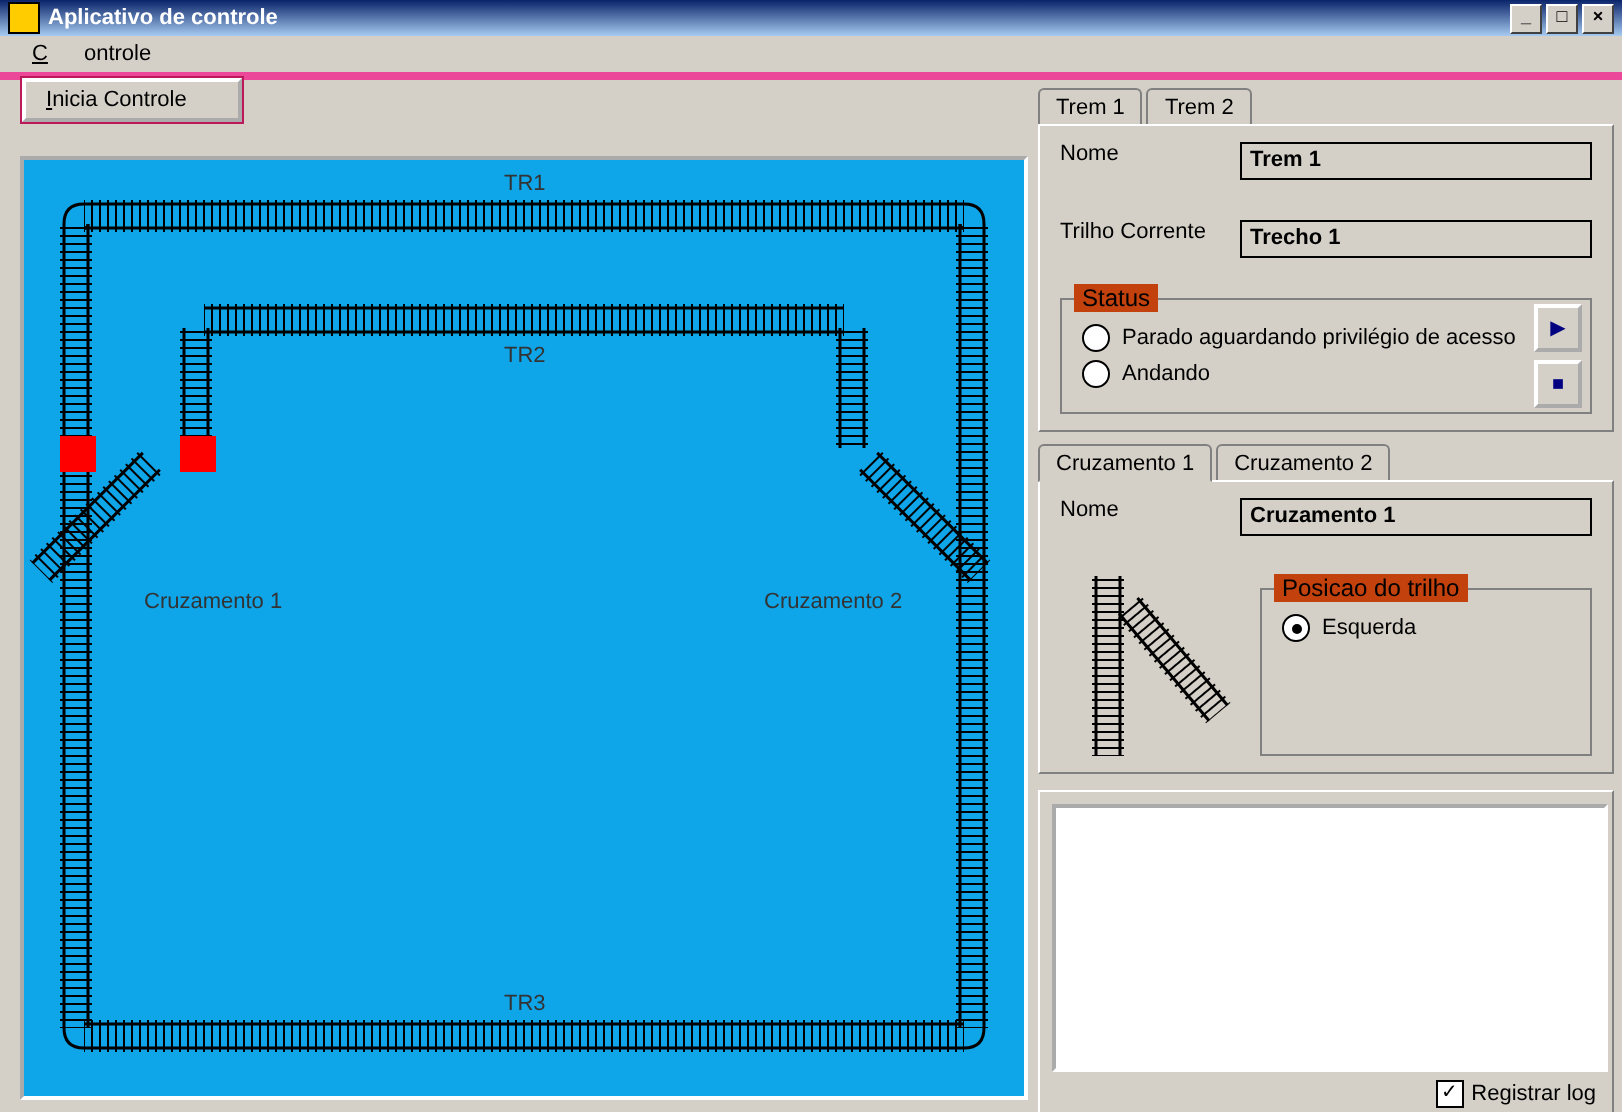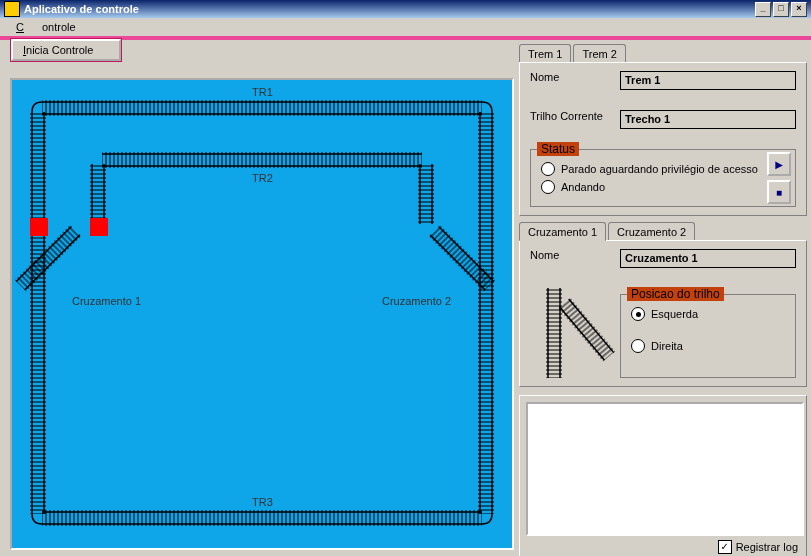--- a/index.html
+++ b/index.html
@@ -26,21 +26,21 @@
   .row{display:flex;margin-bottom:20px;gap:4px}
   .lbl{width:86px}
   .txt{flex:1;height:17px;border:1px solid #000;background:#d4d0c8;padding:0 4px;font-weight:700;font-size:11px;line-height:17px}
   .group{border:1px solid #808080;border-top-color:#808080;border-left-color:#808080;padding:8px 10px 8px 10px;margin-top:6px;position:relative}
   .group .legend{position:absolute;top:-8px;left:6px;background:#c2410c;padding:0 4px;font-size:12px}
   .radio-row{display:flex;align-items:center;gap:6px;margin:4px 0;font-size:11px}
   .radio{width:12px;height:12px;border:1px solid #000;border-radius:50%;background:#fff;display:inline-flex;align-items:center;justify-content:center;cursor:pointer}
   .radio.sel::after{content:"";width:5px;height:5px;border-radius:50%;background:#000}
   .arrowbtns{position:absolute;right:4px;top:50%;transform:translateY(-50%);display:flex;flex-direction:column;gap:4px}
   .sqbtn{width:20px;height:20px;border:2px outset #fff;background:#d4d0c8;display:flex;align-items:center;justify-content:center;font-size:10px;cursor:pointer;color:#000080}
-  .cruz-body{display:flex;}
+  .cruz-body{display:flex;gap:10px}
   .cruz-svg{width:90px;height:90px;background:#d4d0c8}
   .logpanel{margin-top:8px}
   .logtab{display:inline-block;padding:3px 8px;border:1px solid #808080;border-bottom:none;background:#d4d0c8;border-top-left-radius:3px;border-top-right-radius:3px}
   .logbox{width:100%;height:130px;background:#fff;border:2px inset #fff}
   .logfoot{display:flex;justify-content:flex-end;align-items:center;padding:4px 2px;gap:4px}
   .chk{width:12px;height:12px;border:1px solid #000;background:#fff;display:inline-flex;align-items:center;justify-content:center;font-size:10px;line-height:10px;cursor:pointer}
   svg{display:block}
 </style>
 </head>
 <body>
@@ -197,24 +197,20 @@
               <line x1="2" y1="0" x2="2" y2="70" stroke="#000" stroke-width="1.5"></line>
               <line x1="14" y1="0" x2="14" y2="70" stroke="#000" stroke-width="1.5"></line>
             </g>
           </svg>
           <div class="group" style="flex:1">
             <div class="legend">Posicao do trilho</div>
             <div class="radio-row">
               <span class="radio sel"></span>
               <span>Esquerda</span>
             </div>
-            <div class="radio-row" style="margin-top:18px">
-              <span class="radio"></span>
-              <span>Direita</span>
-            </div>
           </div>
         </div>
       </div>
     </div>
 
     <div class="logpanel">
       <div style="border:1px solid #808080;border-top-color:#fff;border-left-color:#fff;padding:6px">
         <div class="logbox"></div>
         <div class="logfoot">
           <span class="chk">✓</span>

